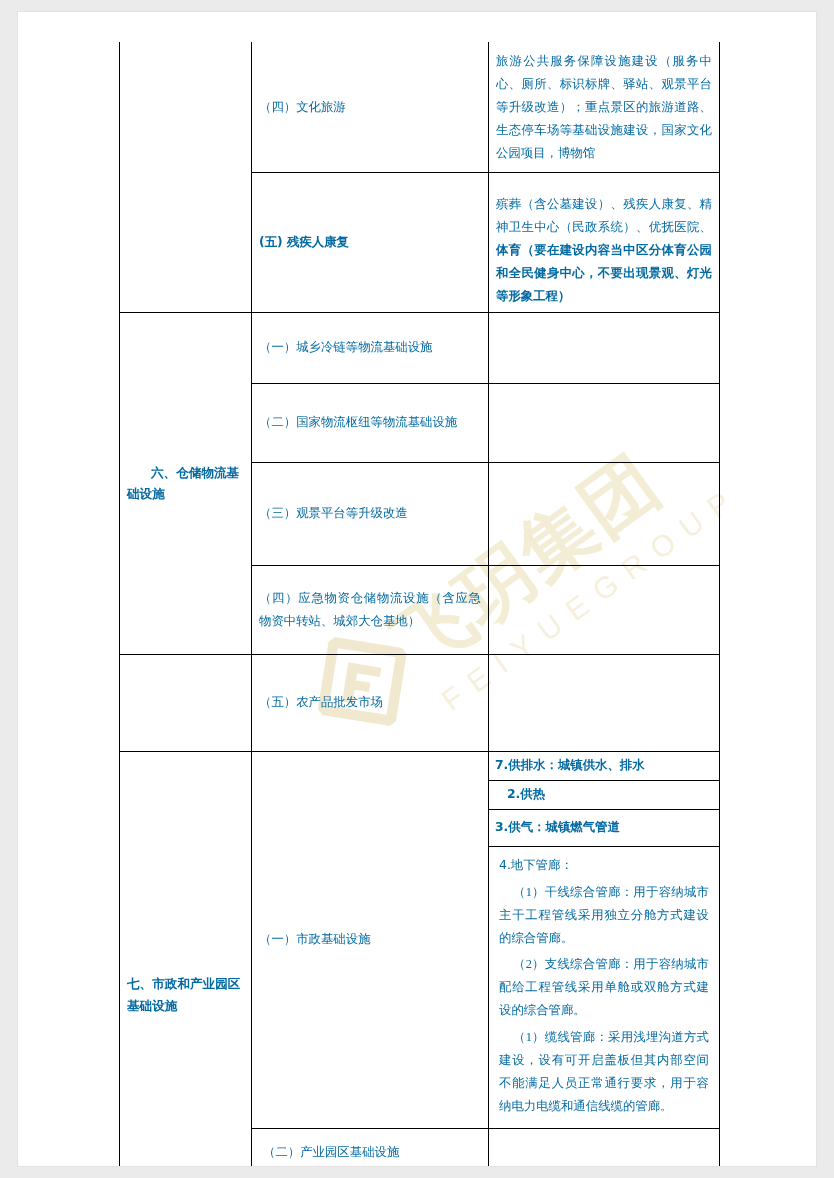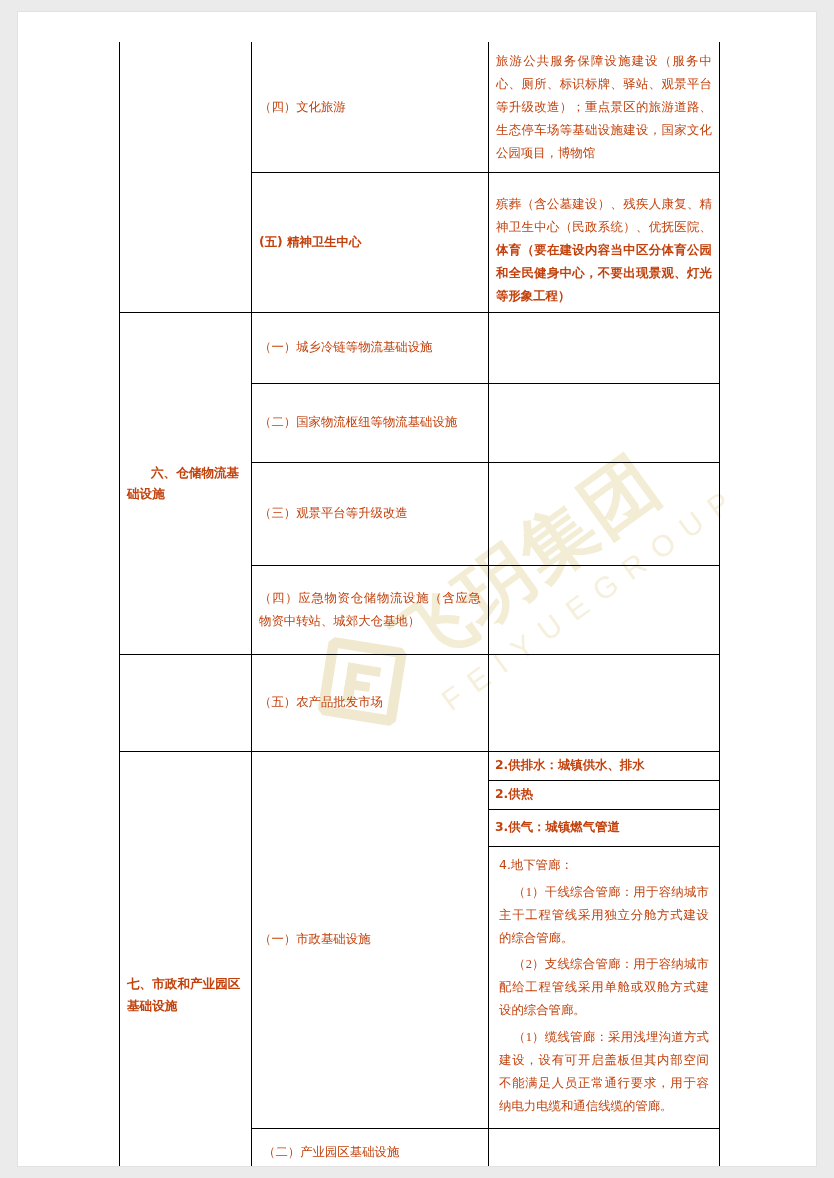--- a/index.html
+++ b/index.html
@@ -81,21 +81,21 @@
   }
   table.doc {
     border-collapse: collapse;
     table-layout: fixed;
     width: 600px;
   }
   table.doc td {
     border: 1.6px solid #000;
     vertical-align: middle;
     padding: 4px 7px;
-    color: #c2410c;
+    color: #0369a1;
   }
   col.c1 { width: 132px; }
   col.c2 { width: 237px; }
   col.c3 { width: 231px; }
 
   .no-top { border-top: none !important; }
 
   
   .song {
     font-family: "DejaVu Serif", "Liberation Serif", serif;
@@ -161,21 +161,21 @@
       </colgroup>
       <tbody>
 
         <tr>
           <td class="no-top" rowspan="2"></td>
           <td class="no-top song" style="height:118px;">（四）文化旅游</td>
           <td class="no-top song just" style="height:118px; vertical-align:top; padding-top:8px;">旅游公共服务保障设施建设（服务中心、厕所、标识标牌、驿站、观景平台等升级改造）；重点景区的旅游道路、生态停车场等基础设施建设，国家文化公园项目，博物馆</td>
         </tr>
 
         <tr>
-          <td class="hei-b" style="height:104px;">(五) 精神卫生中心</td>
+          <td class="hei-b" style="height:104px;">(五) 残疾人康复</td>
           <td class="song just" style="height:104px; vertical-align:top; padding-top:20px;"><span>殡葬（含公墓建设）、残疾人康复、精神卫生中心（民政系统）、优抚医院、</span><b>体育（要在建设内容当中区分体育公园和全民健身中心，不要出现景观、灯光等形象工程）</b></td>
         </tr>
 
         <tr>
           <td class="cat-song" rowspan="4">六、仓储物流基础设施</td>
           <td class="song" style="height:62px;">（一）城乡冷链等物流基础设施</td>
           <td></td>
         </tr>
         <tr>
           <td class="song" style="height:70px;">（二）国家物流枢纽等物流基础设施</td>
@@ -192,24 +192,24 @@
 
         <tr>
           <td></td>
           <td class="song" style="height:88px;">（五）农产品批发市场</td>
           <td></td>
         </tr>
 
         <tr>
           <td class="cat-hei" rowspan="5">七、市政和产业园区基础设施</td>
           <td class="song" rowspan="4" style="vertical-align:middle;">（一）市政基础设施</td>
-          <td class="hei-b" style="height:24px; padding:2px 6px;">2.供排水：城镇供水、排水</td>
-        </tr>
-        <tr>
-          <td class="hei-b" style="height:24px; padding:2px 6px;">2.供热</td>
+          <td class="hei-b" style="height:24px; padding:2px 6px;">7.供排水：城镇供水、排水</td>
+        </tr>
+        <tr>
+          <td class="hei-b" style="height:24px; padding:2px 18px;">2.供热</td>
         </tr>
         <tr>
           <td class="hei-b" style="height:32px; padding:2px 6px;">3.供气：城镇燃气管道</td>
         </tr>
         <tr>
           <td class="hei just" style="vertical-align:top; padding:3px 6px 6px 6px;">
             <p class="p0">4.地下管廊：</p>
             <p class="p0 ind">（1）干线综合管廊：用于容纳城市主干工程管线采用独立分舱方式建设的综合管廊。</p>
             <p class="p0 ind">（2）支线综合管廊：用于容纳城市配给工程管线采用单舱或双舱方式建设的综合管廊。</p>
             <p class="p0 ind">（1）缆线管廊：采用浅埋沟道方式建设，设有可开启盖板但其内部空间不能满足人员正常通行要求，用于容纳电力电缆和通信线缆的管廊。</p>

